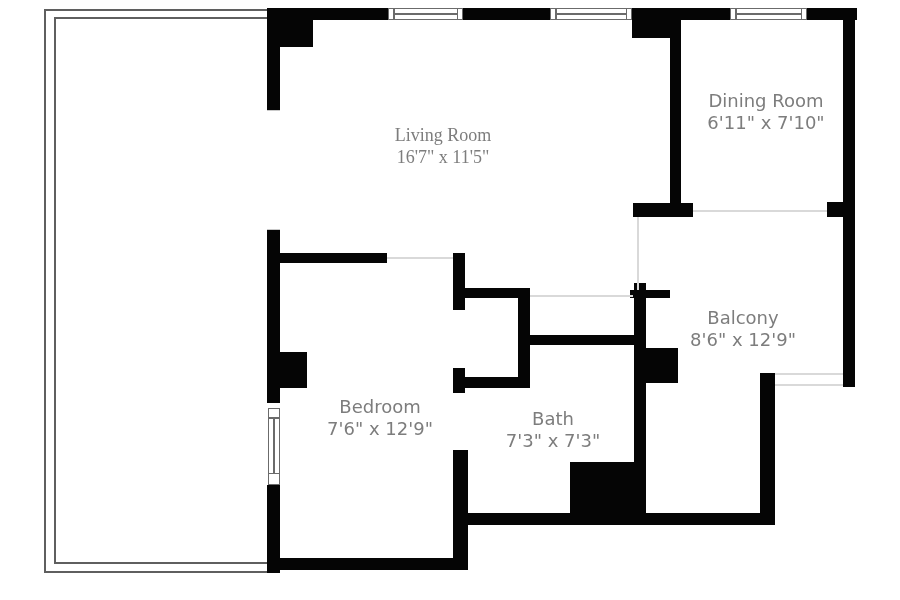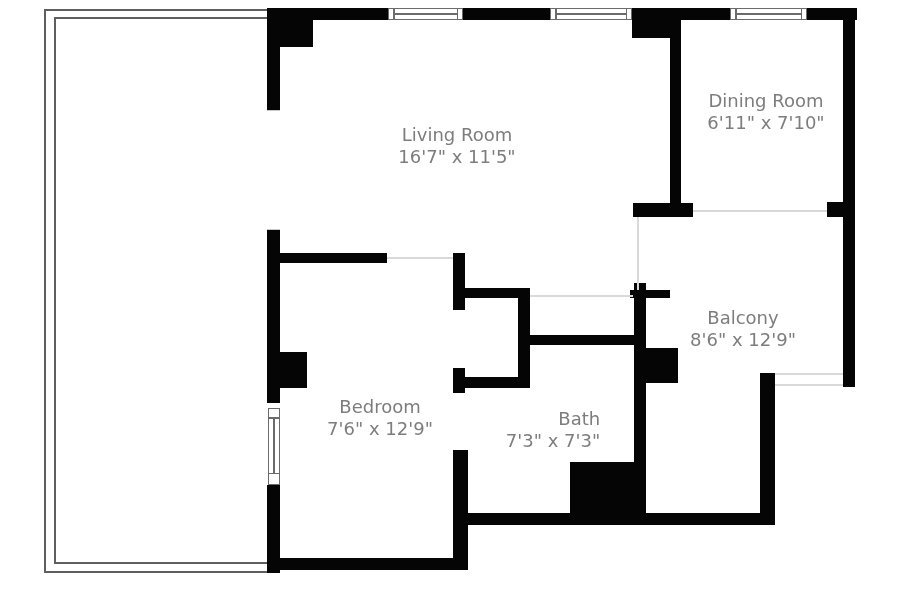--- a/index.html
+++ b/index.html
@@ -90,34 +90,34 @@
     <div class="post-l"></div>
     <div class="post-r"></div>
     <div class="mid-h"></div>
   </div>
   <div class="winv" style="left:268px;top:408px;width:12px;height:77px;">
     <div class="post-t"></div>
     <div class="post-b"></div>
     <div class="mid-v"></div>
   </div>
 
-  <div class="room-label" style="left:457px;top:146px;">
+  <div class="room-label" style="left:443px;top:146px;font-family:Liberation Serif, serif;">
     <div>Living Room</div>
     <div>16'7" x 11'5"</div>
   </div>
   <div class="room-label" style="left:766px;top:112px;">
     <div>Dining Room</div>
     <div>6'11" x 7'10"</div>
   </div>
   <div class="room-label" style="left:743px;top:329px;">
     <div>Balcony</div>
     <div>8'6" x 12'9"</div>
   </div>
   <div class="room-label" style="left:380px;top:418px;">
     <div>Bedroom</div>
     <div>7'6" x 12'9"</div>
   </div>
-  <div class="room-label" style="left:553px;top:430px;text-align:right;">
+  <div class="room-label" style="left:553px;top:430px;">
     <div>Bath</div>
     <div>7'3" x 7'3"</div>
   </div>
 
 </div>
 
 </body></html>

